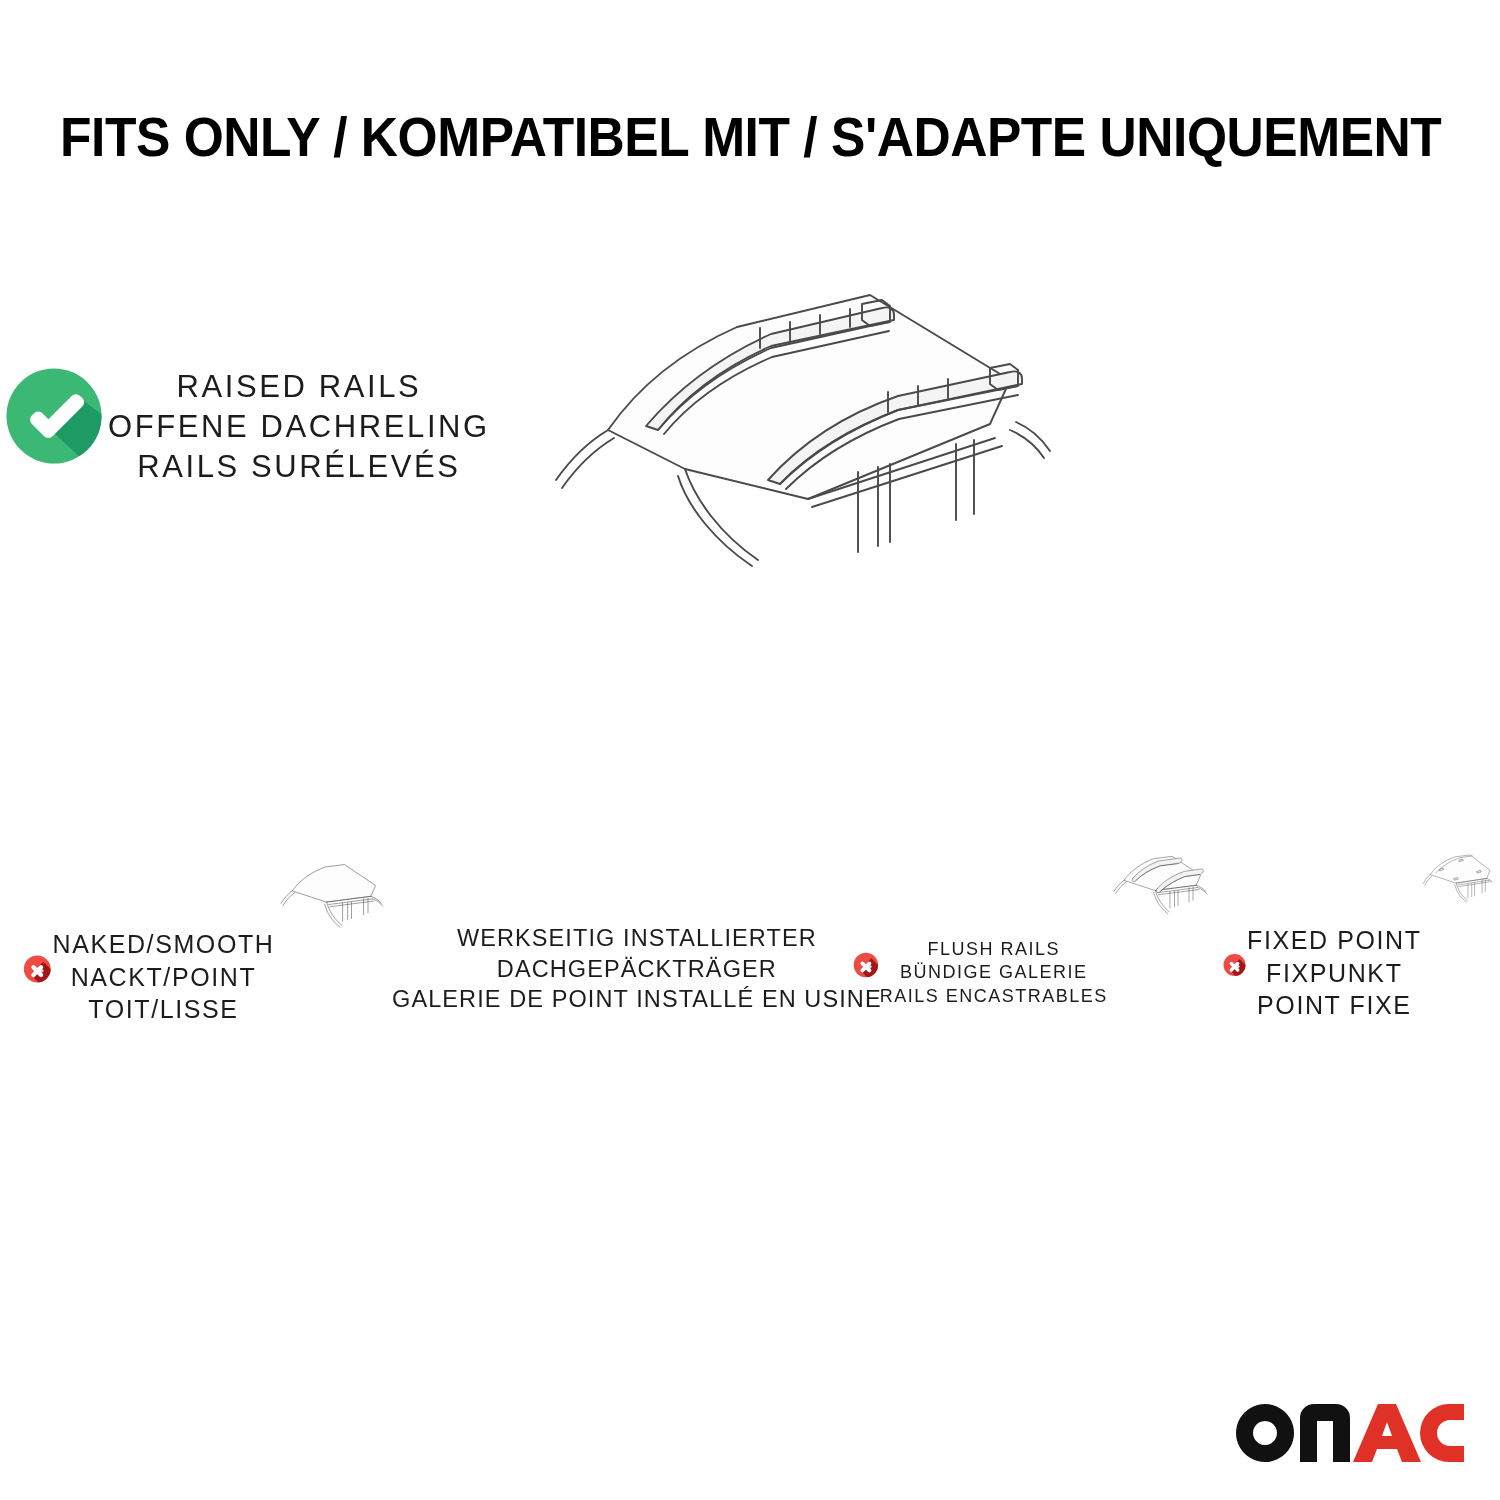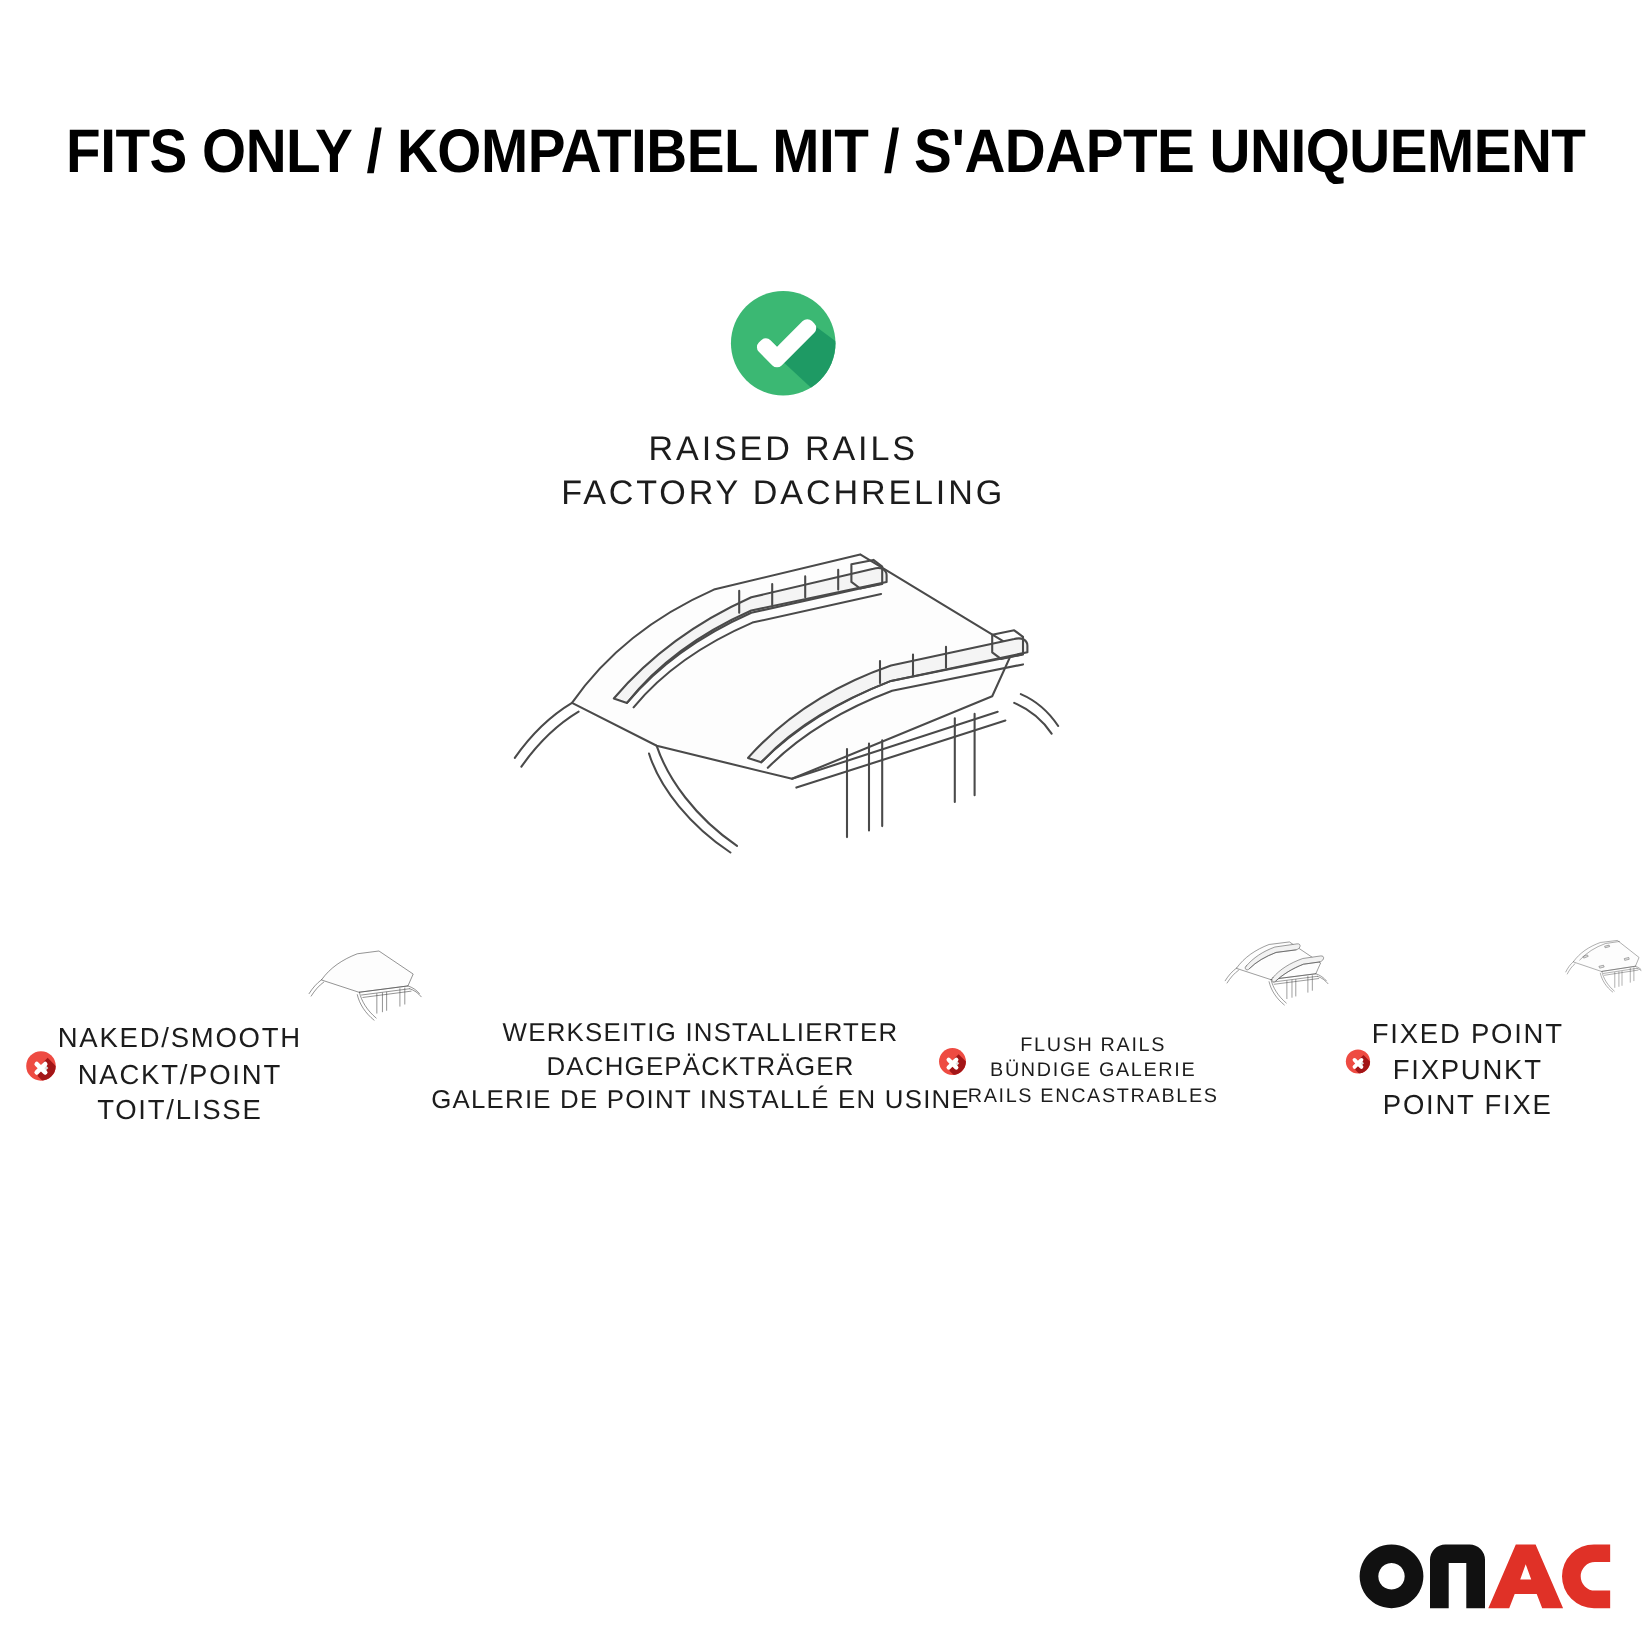--- a/index.html
+++ b/index.html
@@ -34,21 +34,20 @@
     color: #000000;
     white-space: nowrap;
   }
 
   
   .hero {
     position: absolute;
     left: 0; top: 258px;
     width: 1424px;
     display: flex;
-    flex-direction: column;
     align-items: center;
   }
   .icon-wrap {
     position: relative;
     width: 108px;
     height: 108px;
   }
   .icon-wrap.small {
     width: 96px;
     height: 96px;
@@ -144,21 +143,22 @@
       <circle cx="50" cy="50" r="44" fill="#3BB873"></circle>
       <g clip-path="url(#circClipOK)">
         <path d="M40 56 L48 64 L100 112 L110 60 L72 32 Z" fill="#1C9763" opacity="0.9"></path>
       </g>
       <path d="M29.5 49.5 L31.5 47.5 a5.5 5.5 0 0 1 7.8 0 L44.8 53 L66.4 31.4 a5.5 5.5 0 0 1 7.8 0 L76.2 33.4 a5.5 5.5 0 0 1 0 7.8 L48.7 68.7 a5.5 5.5 0 0 1 -7.8 0 L29.5 57.3 a5.5 5.5 0 0 1 0 -7.8 Z" fill="#FFFFFF"></path>
     </svg>
   </div>
 
   <div class="hero-caption">
     <span class="caption-line">RAISED RAILS</span>
-    <span class="caption-line">FACTORY DACHRELING</span>
+    <span class="caption-line">OFFENE DACHRELING</span>
+    <span class="caption-line">RAILS SURÉLEVÉS</span>
   </div>
 
   <div class="hero-art">
     <svg viewBox="0 0 620 290">
       <g fill="none" stroke="#4A4A4A" stroke-width="1.9" stroke-linecap="round" stroke-linejoin="round">
 
         <path d="M118 146 C150 100 195 66 247 43 L380 11 L520 96 L500 140 L318 215 L195 185 Z" fill="#fdfdfd"></path>
 
         <path d="M195 185 C205 215 230 250 268 276"></path>
         <path d="M188 192 C198 224 226 258 262 282"></path>

